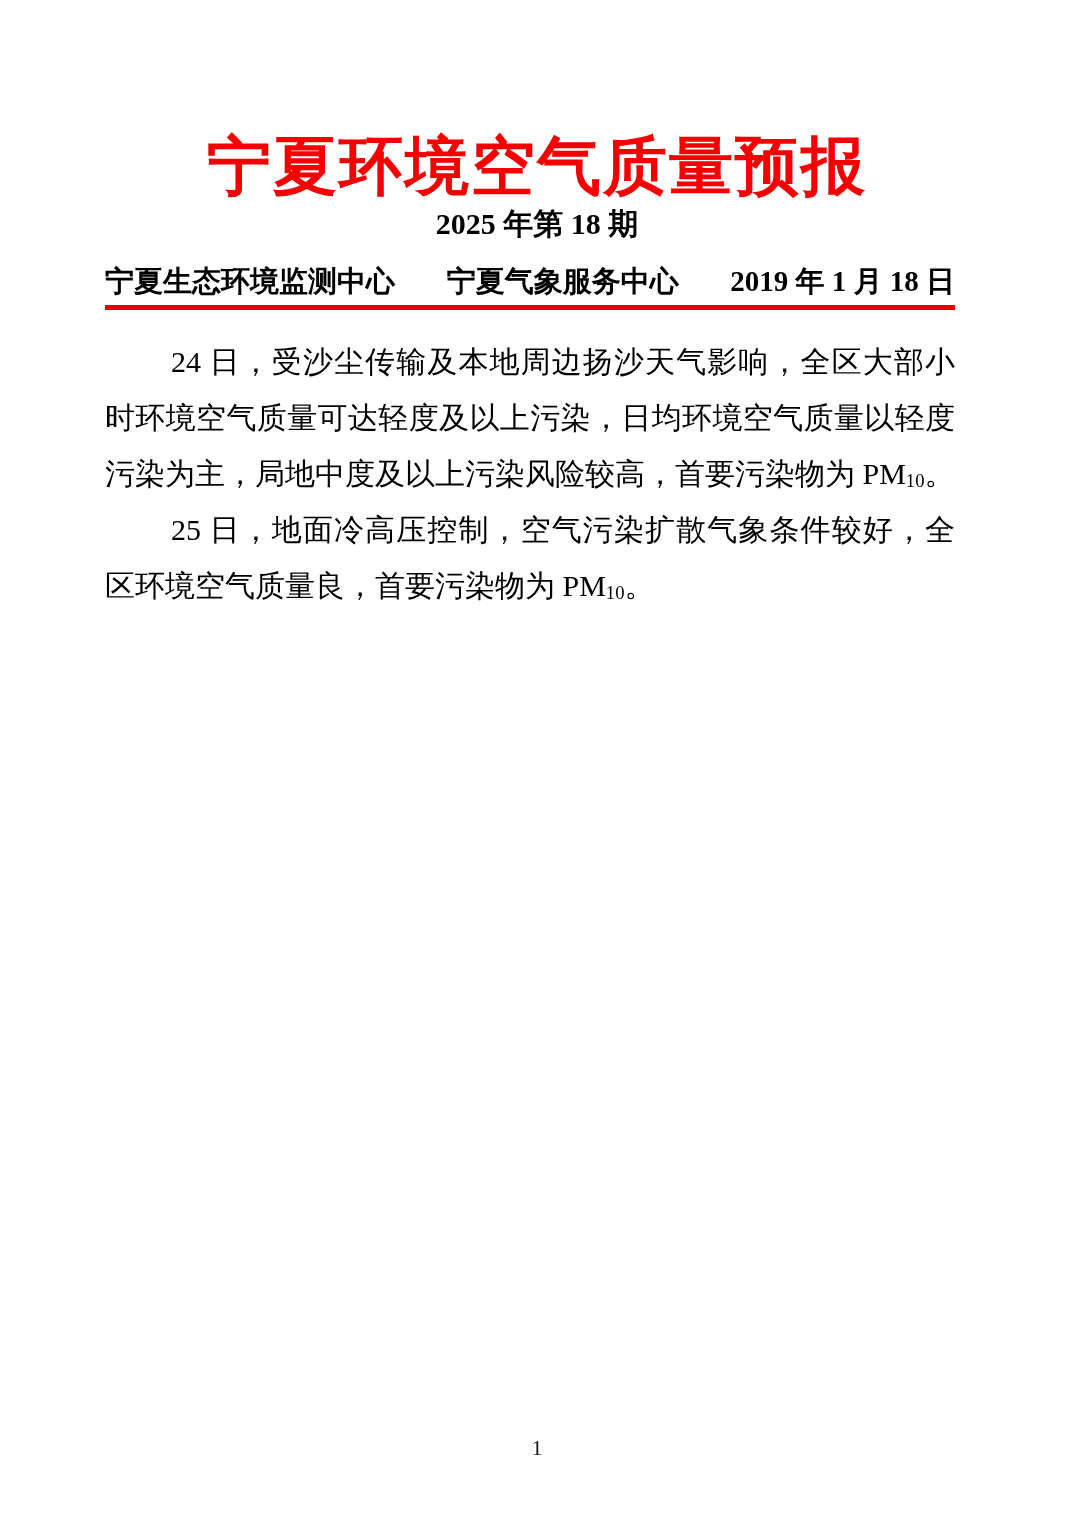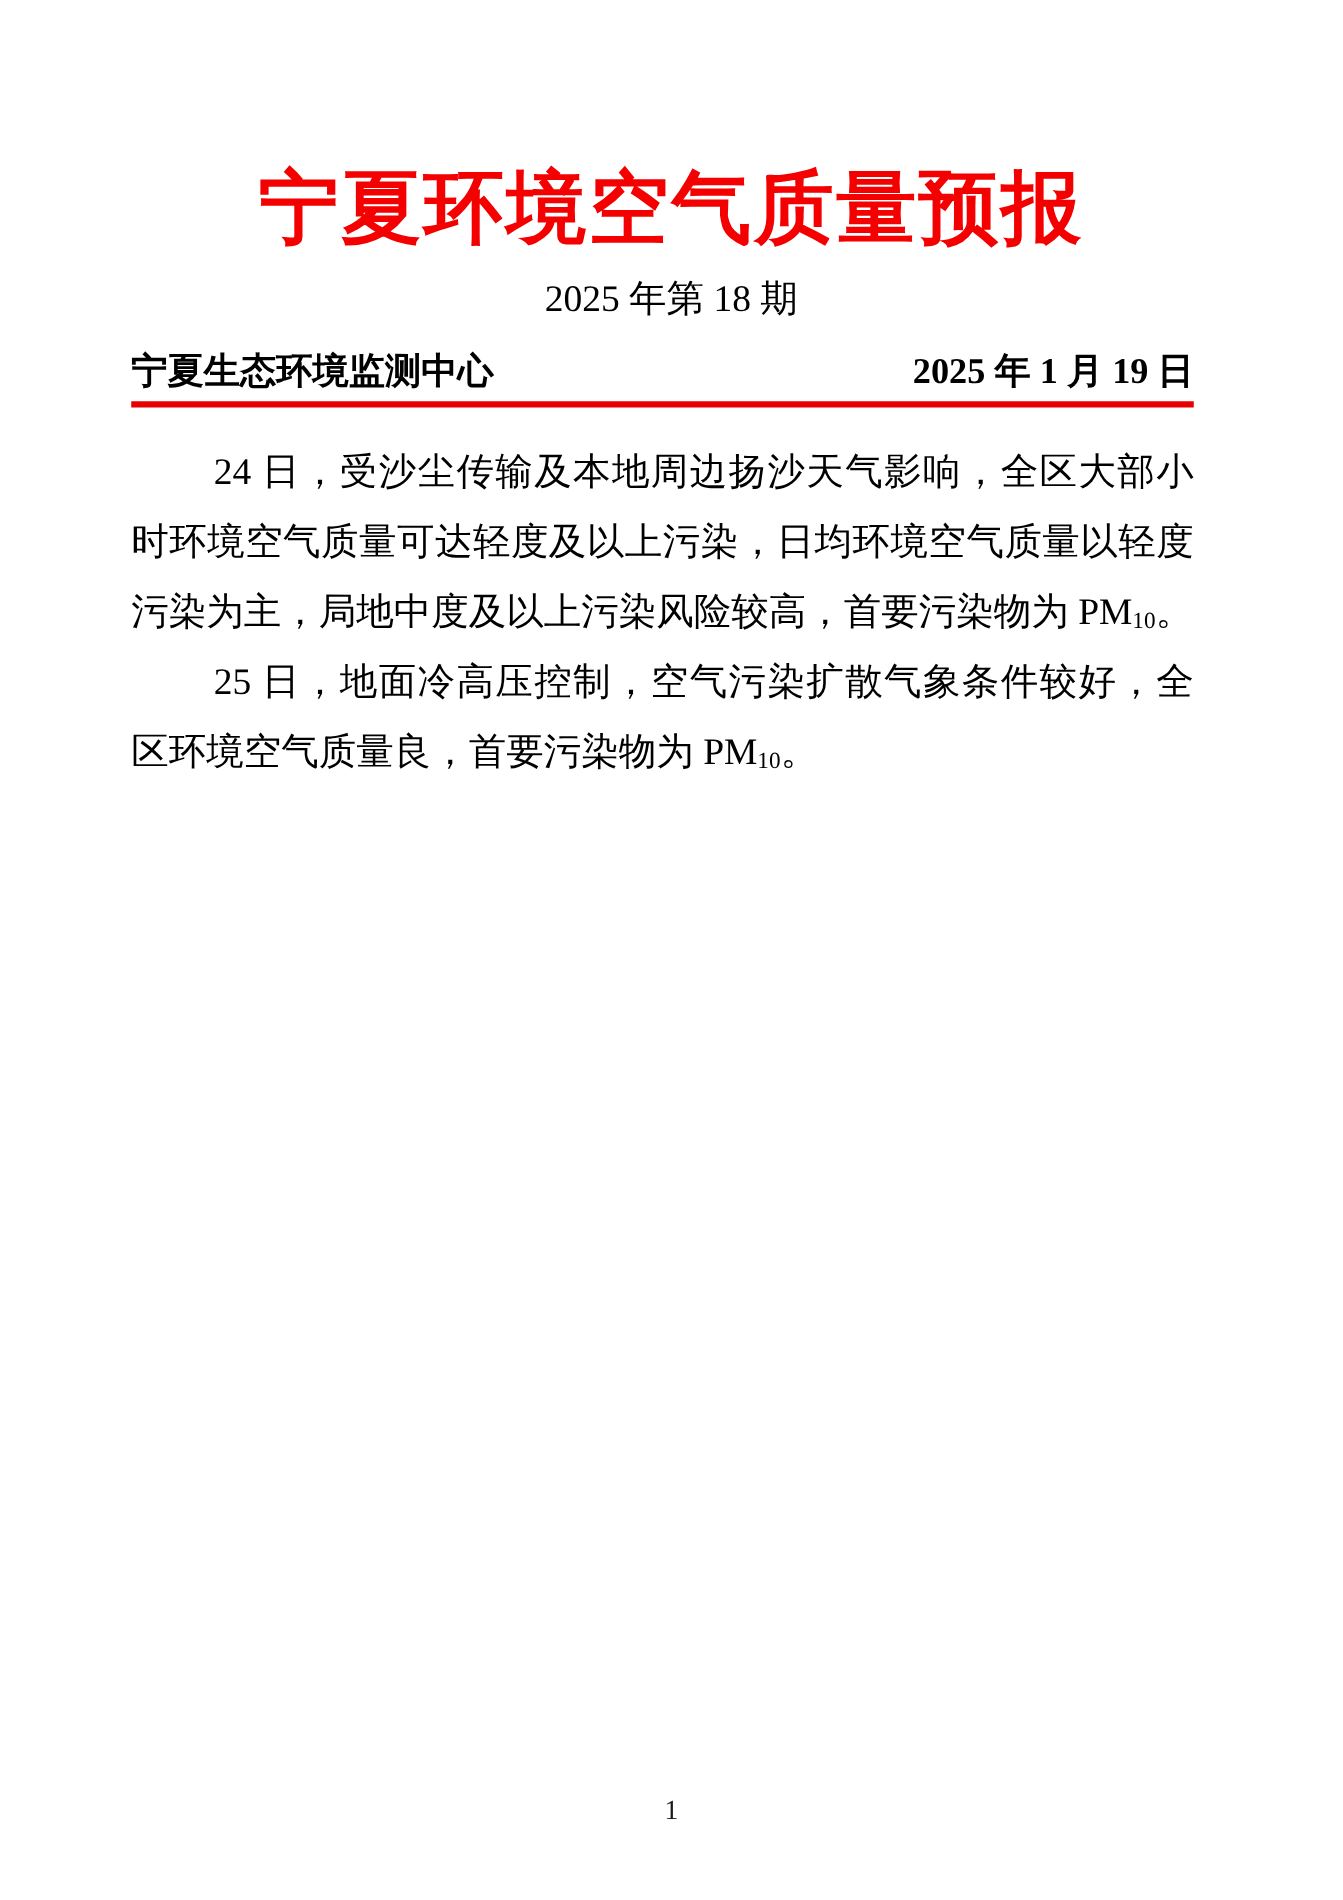--- a/index.html
+++ b/index.html
@@ -20,25 +20,24 @@
   .doc-title {
     margin: 128px 0 0 0;
     text-align: center;
     font-size: 64px;
     line-height: 78px;
     font-weight: bold;
     letter-spacing: 2px;
     color: var(--accent-red, #f40000);
   }
   .issue-line {
-    margin-top: 16px;
     text-align: center;
     font-size: 30px;
     line-height: 36px;
-    font-weight: normal;
+    font-weight: bold;
   }
   .org-row {
     width: 850px;
     margin: 22px 0 0 105px;
     display: flex;
     justify-content: space-between;
     align-items: baseline;
     font-size: 29px;
     line-height: 34px;
     font-weight: bold;
@@ -92,21 +91,22 @@
 <body>
 
 <div class="page">
 
   <h1 class="doc-title">宁夏环境空气质量预报</h1>
 
   <div class="issue-line">2025 年第 18 期</div>
 
   <div class="org-row">
     <span>宁夏生态环境监测中心</span>
-    <span>2025 年 1 月 19 日</span>
+    <span>宁夏气象服务中心</span>
+    <span>2019 年 1 月 18 日</span>
   </div>
 
   <div class="red-divider"></div>
 
 
   <div class="body-text">
       <p>24 日，受沙尘传输及本地周边扬沙天气影响，全区大部小时环境空气质量可达轻度及以上污染，日均环境空气质量以轻度污染为主，局地中度及以上污染风险较高，首要污染物为 PM<sub>10</sub>。</p>
       <p>25 日，地面冷高压控制，空气污染扩散气象条件较好，全区环境空气质量良，首要污染物为 PM<sub>10</sub>。</p>
     </div>
 

